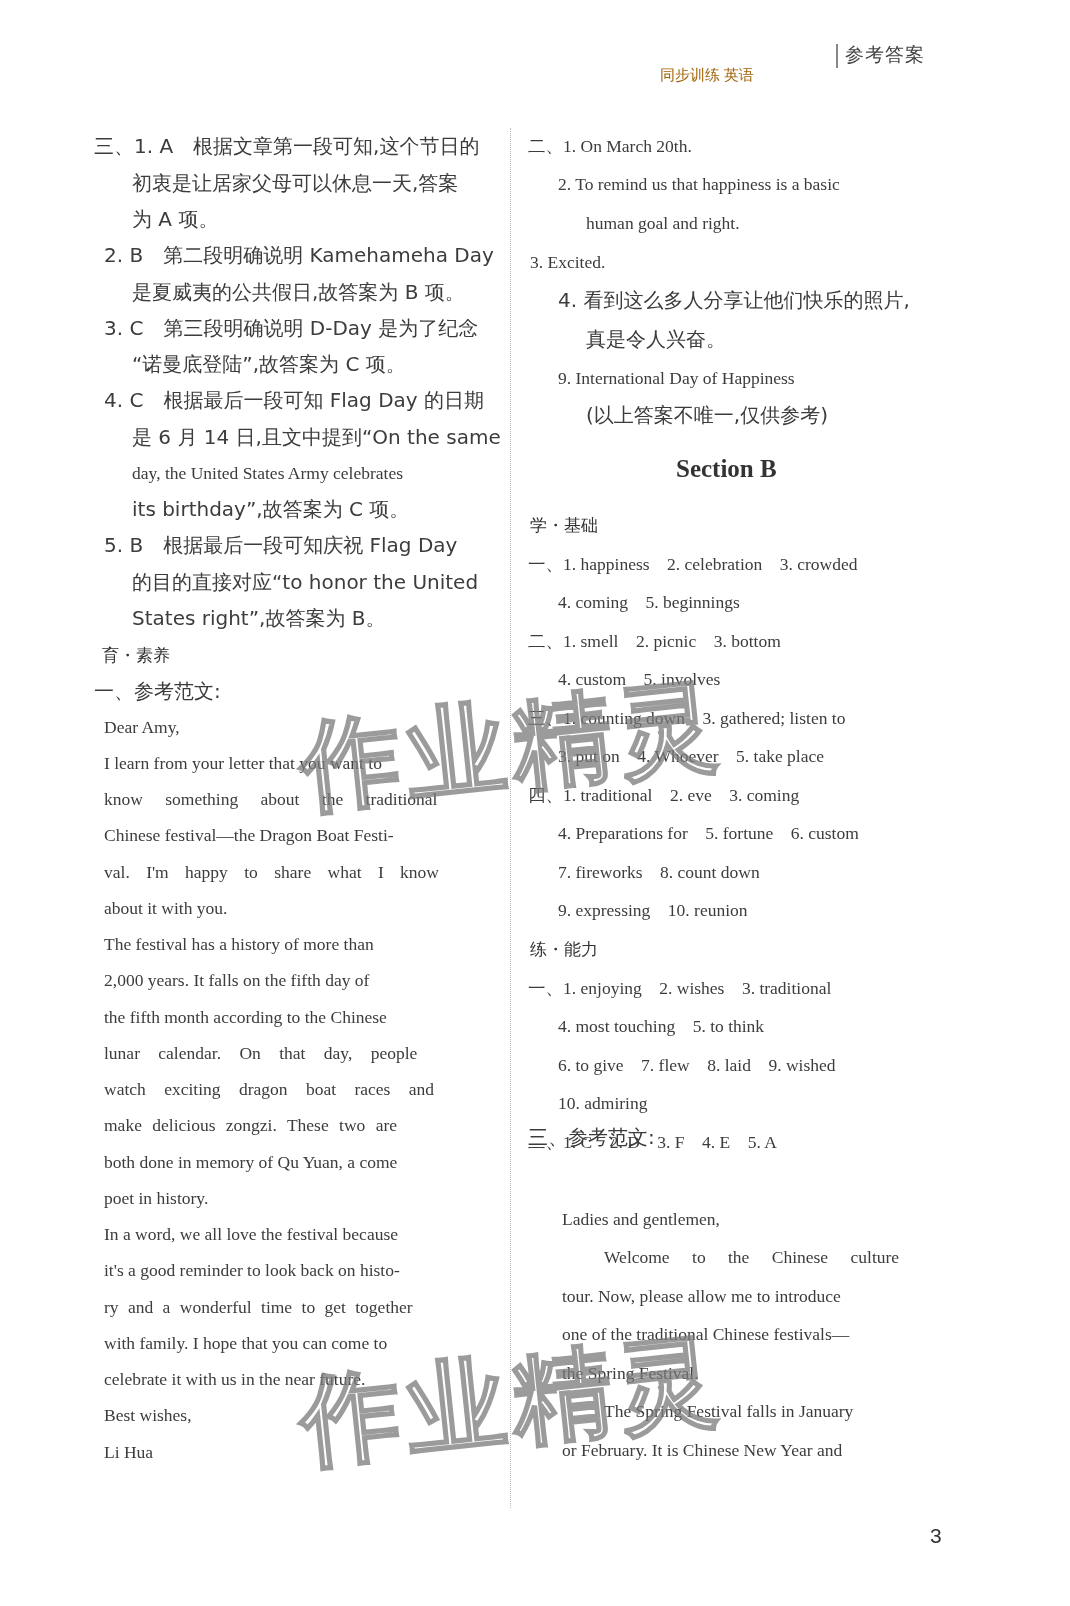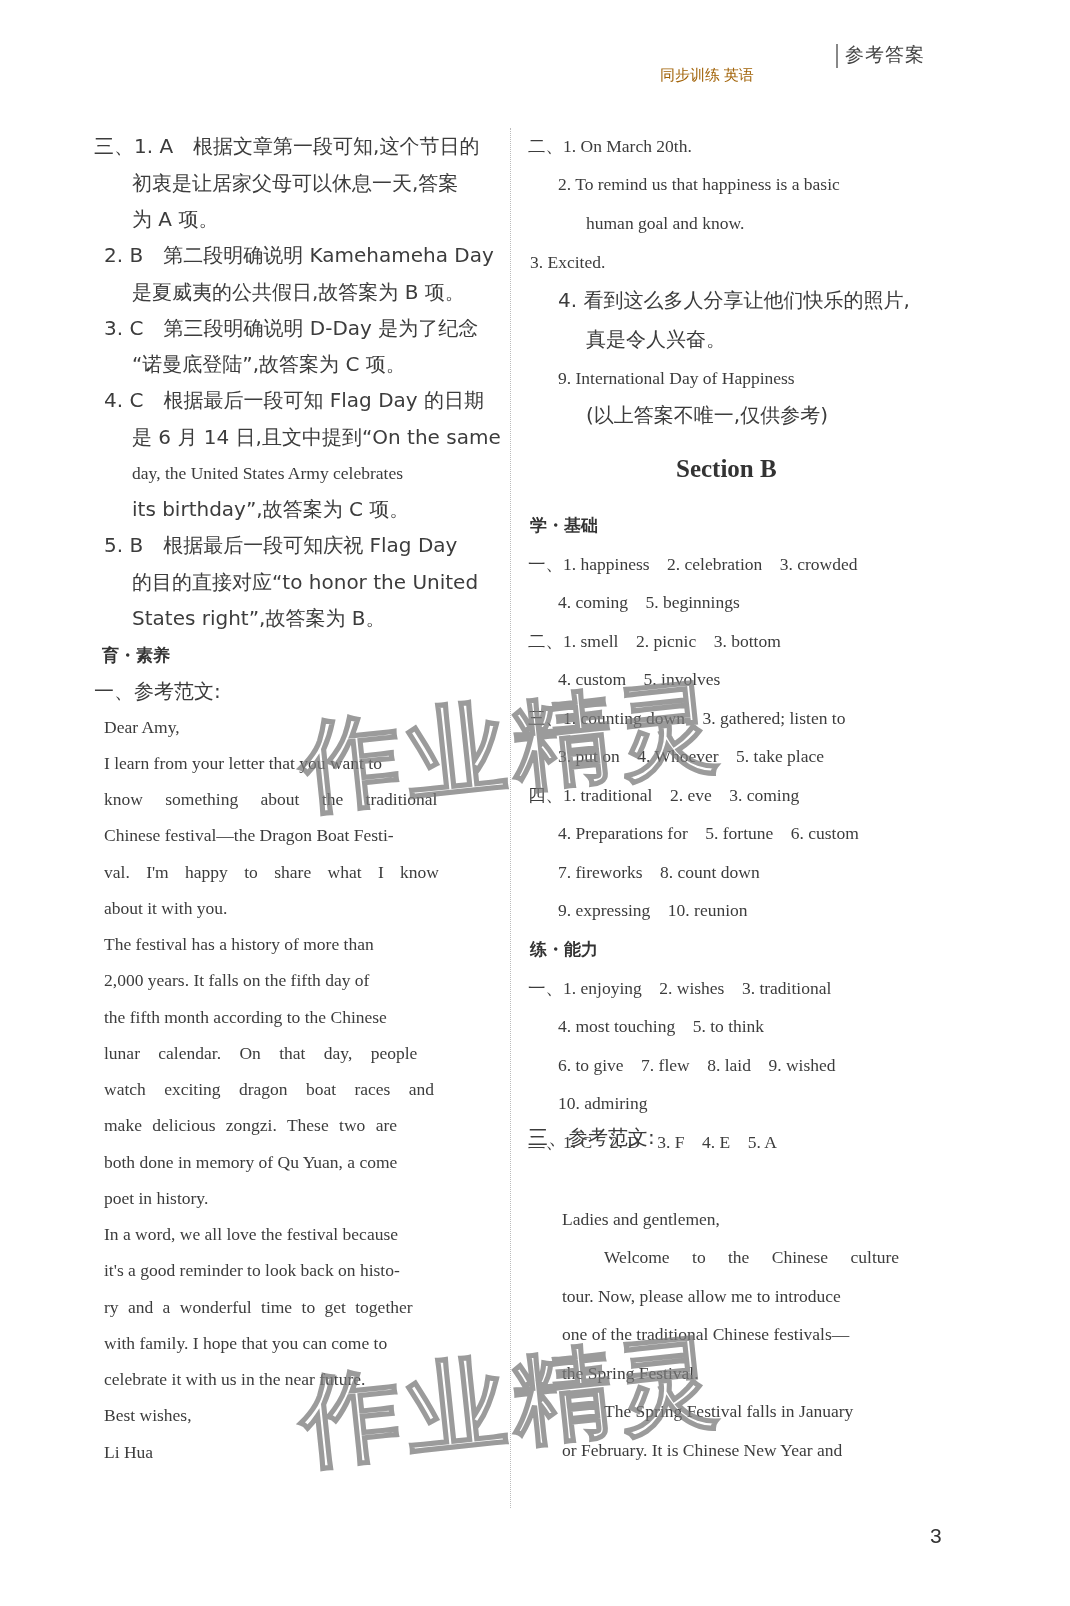--- a/index.html
+++ b/index.html
@@ -24,21 +24,21 @@
   .divider {
     position: absolute; left: 510px; top: 128px; height: 1380px;
     border-left: 1px dotted #bbb;
   }
   .line {
     position: absolute; font-size: 17.5px; line-height: 22px; white-space: nowrap;
     font-family: "Liberation Serif", "DejaVu Serif", serif; color: #3c3c3c;
   }
   .zh { font-family: "DejaVu Sans", sans-serif; font-size: 20px; }
   .heading {
-    position: absolute; font-family: "DejaVu Sans", sans-serif; font-weight: bold;
+    position: absolute; font-family: "DejaVu Sans", sans-serif; font-weight: normal;
     font-size: 17px; color: #333;
   }
   .section-title {
     position: absolute; left: 676px; top: 455px;
     font-family: "Liberation Serif", serif; font-weight: bold; font-size: 25px; color: #333;
   }
   .page-num {
     position: absolute; left: 930px; top: 1524px;
     font-family: "Liberation Sans", sans-serif; font-size: 21px; color: #333;
   }
@@ -103,21 +103,21 @@
   <div class="line" style="left:104px;top:1296px;word-spacing:5px">ry and a wonderful time to get together</div>
   <div class="line" style="left:104px;top:1332px">with family. I hope that you can come to</div>
   <div class="line" style="left:104px;top:1368px">celebrate it with us in the near future.</div>
   <div class="line" style="left:104px;top:1404px">Best wishes,</div>
   <div class="line" style="left:104px;top:1441px">Li Hua</div>
 </div>
 
 <div>
   <div class="line" style="left:528px;top:135px">二、1. On March 20th.</div>
   <div class="line" style="left:558px;top:173px">2. To remind us that happiness is a basic</div>
-  <div class="line" style="left:586px;top:212px">human goal and know.</div>
+  <div class="line" style="left:586px;top:212px">human goal and right.</div>
   <div class="line" style="left:530px;top:251px">3. Excited.</div>
   <div class="line zh" style="left:558px;top:289px">4. 看到这么多人分享让他们快乐的照片,</div>
   <div class="line zh" style="left:586px;top:328px">真是令人兴奋。</div>
   <div class="line" style="left:558px;top:367px">9. International Day of Happiness</div>
   <div class="line zh" style="left:586px;top:404px">(以上答案不唯一,仅供参考)</div>
 </div>
 
 <div class="section-title">Section B</div>
 
 <div class="heading" style="left:530px;top:514px">学・基础</div>

